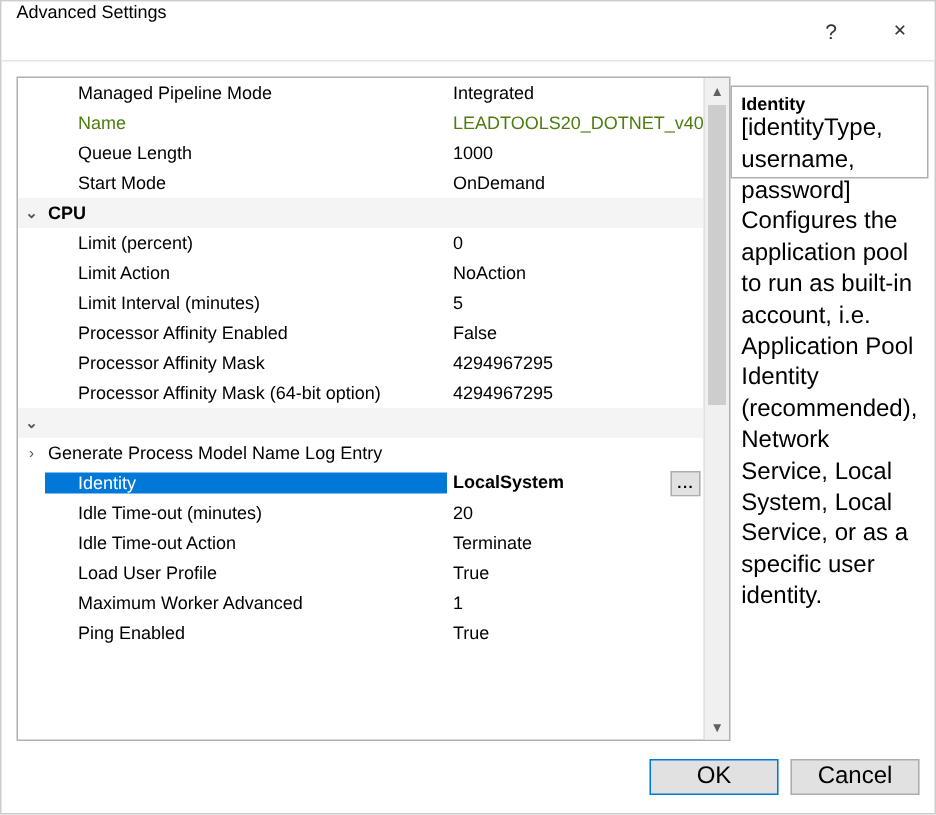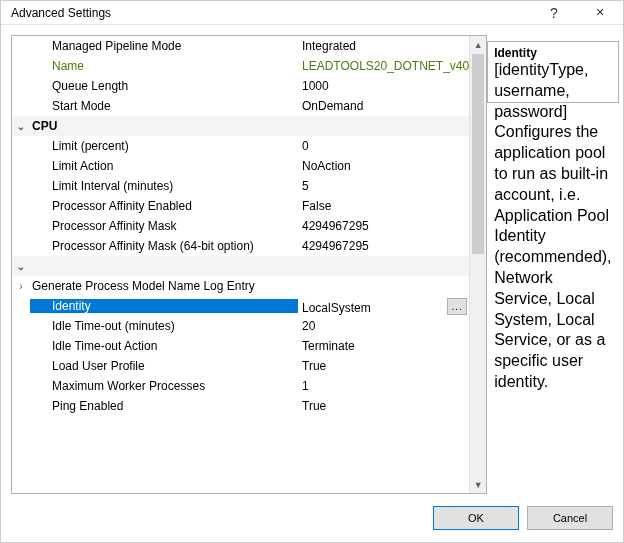--- a/index.html
+++ b/index.html
@@ -8,23 +8,23 @@
     font-family: "Segoe UI", Tahoma, sans-serif;
     font-size: 12px;
     background: #fff;
     width: 624px;
     height: 543px;
     border: 1px solid #ccc;
     display: flex;
     flex-direction: column;
   }
   .titlebar {
-    height: 24px;
-    display: flex;
-    align-items: center;
+    height: 40px;
+    display: flex;
+    align-items: flex-start;
     padding-left: 10px;
     border-bottom: 1px solid #e5e5e5;
     background: #fff;
   }
   .titlebar-title { flex: 1; font-size: 12px; color: #000; }
   .titlebar-controls { display: flex; height: 100%; }
   .titlebar-btn {
     width: 46px;
     display: flex;
     align-items: center;
@@ -82,23 +82,23 @@
     white-space: nowrap;
     overflow: hidden;
   }
   .row.disabled .name-col,
   .row.disabled .value-col { color: #4d7c0f; }
   .row.selected .name-col {
     background: #0078d7;
     color: #fff;
   }
   .row.selected .value-col {
-    font-weight: normal;
-    display: flex;
-    align-items: flex-end;
+    font-weight: bold;
+    display: flex;
+    align-items: flex-start;
   }
   .ellipsis-btn {
     margin-left: auto;
     width: 20px;
     height: 17px;
     border: 1px solid #adadad;
     background: #e1e1e1;
     display: flex;
     align-items: center;
     justify-content: center;
@@ -143,21 +143,21 @@
     display: flex;
     justify-content: flex-end;
     gap: 8px;
     padding: 12px 10px 12px 0;
   }
   .dlg-btn {
     min-width: 86px;
     height: 24px;
     border: 1px solid #adadad;
     background: #e1e1e1;
-    font-size: 11px;
+    font-size: 16px;
     display: flex;
     align-items: center;
     justify-content: center;
   }
   .dlg-btn.default { border-color: #0078d7; }
 </style>
 </head>
 <body>
 
 <div class="titlebar">
@@ -253,21 +253,21 @@
           <div class="name-col">Idle Time-out Action</div>
           <div class="value-col"><span>Terminate</span></div>
         </div>
         <div class="row prop">
           <div class="expand-col"></div>
           <div class="name-col">Load User Profile</div>
           <div class="value-col"><span>True</span></div>
         </div>
         <div class="row prop">
           <div class="expand-col"></div>
-          <div class="name-col">Maximum Worker Processes</div>
+          <div class="name-col">Maximum Worker Advanced</div>
           <div class="value-col"><span>1</span></div>
         </div>
         <div class="row prop">
           <div class="expand-col"></div>
           <div class="name-col">Ping Enabled</div>
           <div class="value-col"><span>True</span></div>
         </div>
         <div class="row prop">
           <div class="expand-col"></div>
         </div>

